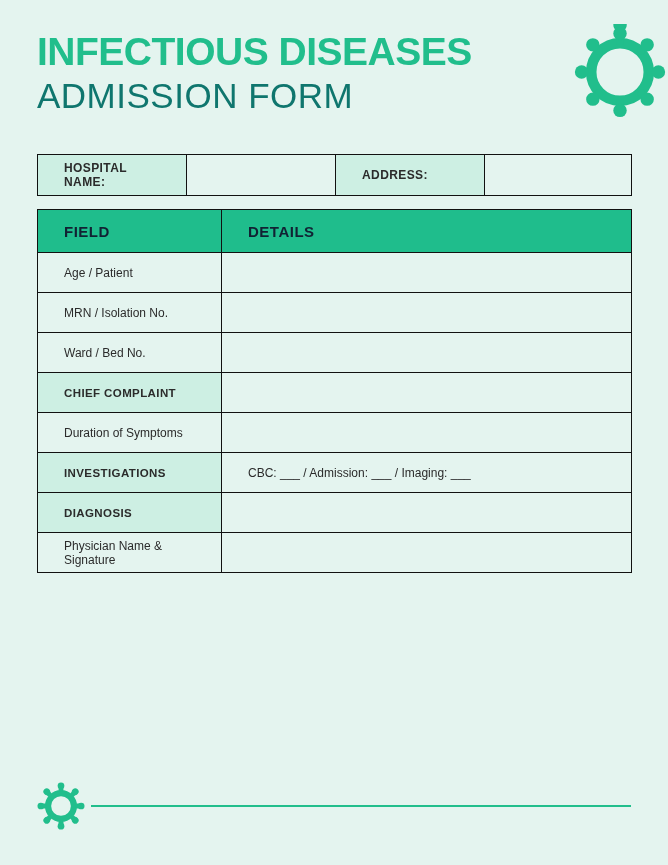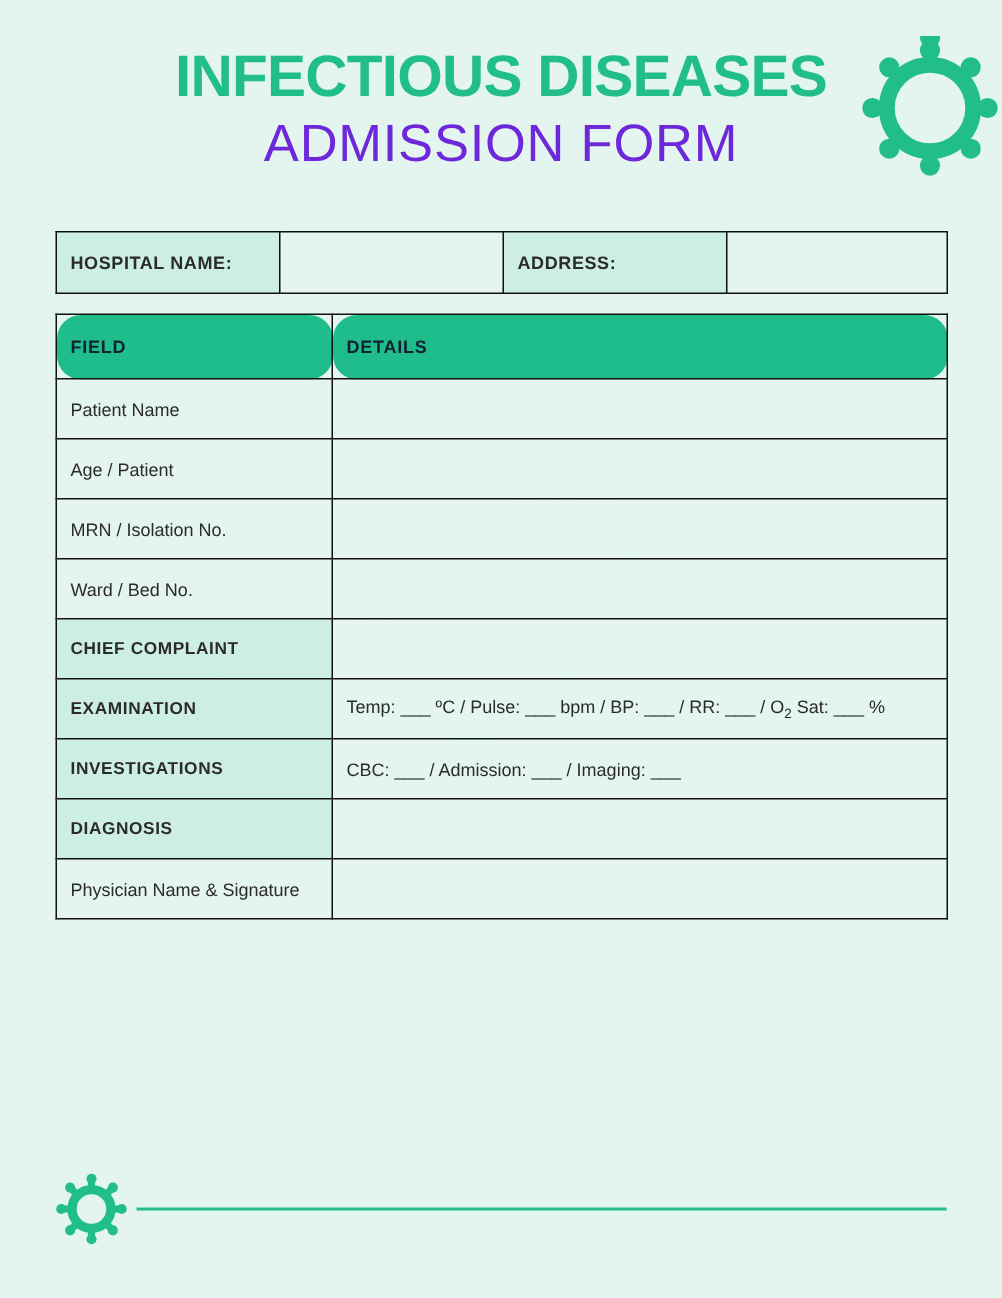--- a/index.html
+++ b/index.html
@@ -46,55 +46,55 @@
   .wm-mark {
     position:absolute;
     left:168px; top:-8px;
     width:130px; height:130px;
   }
 
   
   .header {
     position:absolute;
     left:37px; top:32px;
-    width:594px; height:100px;text-align:center;
+    width:594px; height:100px;
   }
   .title-1 {
     font-size:39px;
     font-weight:bold;
     letter-spacing:-0.5px;
     color:#21be8c;
     line-height:1.05;
     margin:0;
   }
   .title-2 {
     font-size:35px;
     font-weight:normal;
     letter-spacing:0.5px;
-    color:#6d28d9;
+    color:#0f766e;
     line-height:1.1;
     margin:4px 0 0 0;
   }
   .header-icon {
     position:absolute;
     right:0px; top:24px;
     width:96px; height:96px;
   }
 
   
   .tbl {
     position:absolute;
     border-collapse:collapse;
     table-layout:fixed;
     z-index:8;
   }
   .tbl td {
     border:1px solid #111;
     background:#e4f4ef;
-    padding:0 9px;
+    padding:0 26px;
     vertical-align:middle;
     font-size:12px;
   }
 
   
   #hospital-table {
     left:37px; top:154px;
     width:594px;
   }
   #hospital-table td { height:40px; }
@@ -108,24 +108,23 @@
   
   #main-table {
     left:37px; top:209px;
     width:594px;
   }
   #main-table td { height:39px; }
   #main-table tr.head td {
     background:#1fbd8c !important;
     color:#123;
     font-weight:bold;
-    font-size:12px;
+    font-size:15px;
     letter-spacing:0.5px;
     height:42px;
-    border-radius:16px;
   }
   td.section {
     background:#cdefe3 !important;
     font-weight:bold;
     font-size:11.5px;
     letter-spacing:0.4px;
   }
   td.plain { font-size:12px; }
   td.detail { font-size:12px; }
   sub { font-size:9px; }
@@ -243,42 +242,38 @@
     <colgroup>
         <col style="width:184px">
         <col style="width:410px">
       </colgroup>
     <tbody id="main-body">
         <tr class="head">
           <td>FIELD</td>
           <td>DETAILS</td>
         </tr>
         <tr>
-          <td class="plain">Patient Name</td>
-          <td class="detail"></td>
-        </tr>
-        <tr>
           <td class="plain">Age / Patient</td>
           <td class="detail"></td>
         </tr>
         <tr>
           <td class="plain">MRN / Isolation No.</td>
           <td class="detail"></td>
         </tr>
         <tr>
           <td class="plain">Ward / Bed No.</td>
           <td class="detail"></td>
         </tr>
         <tr>
           <td class="section">CHIEF COMPLAINT</td>
           <td class="detail"></td>
         </tr>
         <tr>
-          <td class="section">EXAMINATION</td>
-          <td class="detail">Temp: ___ ºC / Pulse: ___ bpm / BP: ___ / RR: ___ / O<sub>2</sub> Sat: ___ %</td>
+          <td class="plain">Duration of Symptoms</td>
+          <td class="detail"></td>
         </tr>
         <tr>
           <td class="section">INVESTIGATIONS</td>
           <td class="detail">CBC: ___ / Admission: ___ / Imaging: ___</td>
         </tr>
         <tr>
           <td class="section">DIAGNOSIS</td>
           <td class="detail"></td>
         </tr>
         <tr>

